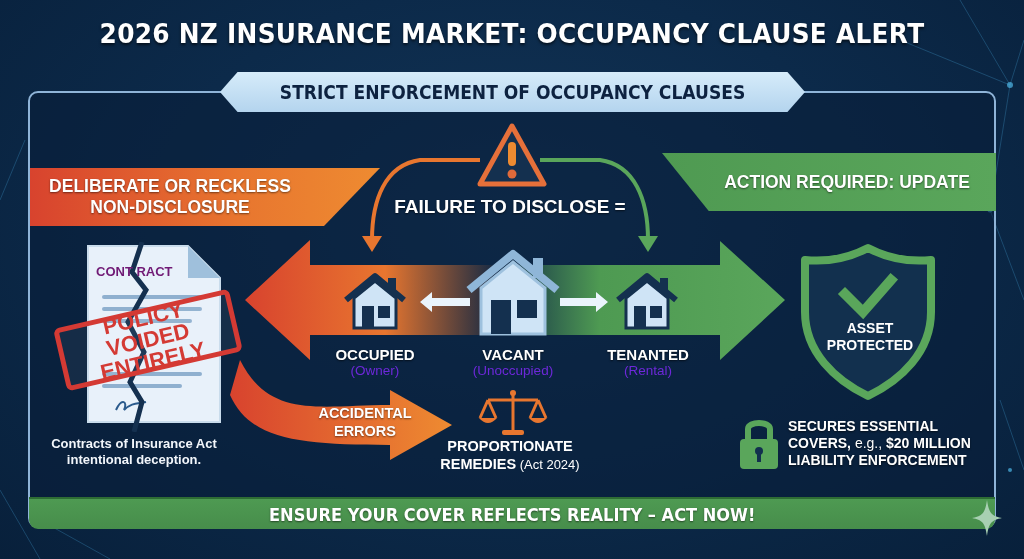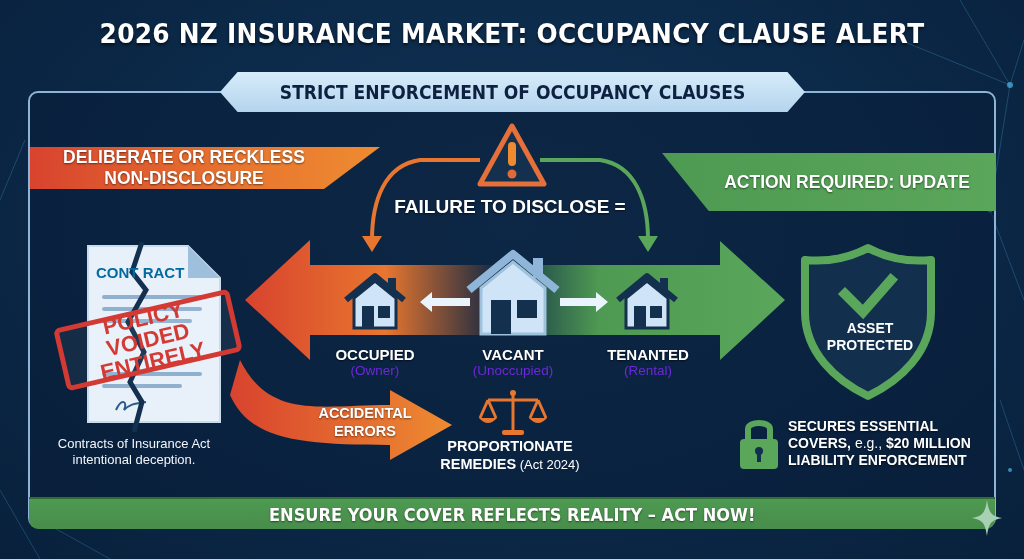--- a/index.html
+++ b/index.html
@@ -26,24 +26,24 @@
   .banner {
     position: absolute; left: 220px; top: 72px; width: 585px; height: 40px;
     background: linear-gradient(180deg, #d6ecfa 0%, #b4d4ee 100%);
     clip-path: polygon(3% 0, 97% 0, 100% 50%, 97% 100%, 3% 100%, 0 50%);
     display: flex; align-items: center; justify-content: center;
     color: #0d2240; font-weight: 700; font-size: 19px;
     font-family: "DejaVu Sans", sans-serif;
   }
   .banner span { transform: scaleX(0.9); display: inline-block; }
   .ribbon-left {
-    position: absolute; left: 30px; top: 147px; width: 350px; height: 42px;
+    position: absolute; left: 30px; top: 168px; width: 350px; height: 58px;
     background: linear-gradient(90deg, #d8432e 0%, #e8762f 60%, #ee8b31 100%);
     clip-path: polygon(0 0, 100% 0, 84% 100%, 0 100%);
-    display: flex; flex-direction: column; justify-content: center; padding-left: 14px;
+    display: flex; flex-direction: column; justify-content: center; 
   }
   .ribbon-left .txt, .ribbon-right .txt {
     font-weight: 700; font-size: 17.5px; line-height: 21px; text-align: center;
     text-shadow: 0 1px 2px rgba(0,0,0,0.5);
   }
   .ribbon-left .txt { width: 280px; }
   .ribbon-right {
     position: absolute; left: 662px; top: 153px; width: 334px; height: 58px;
     background: linear-gradient(90deg, #4f9a52 0%, #5aa65b 100%);
     clip-path: polygon(0 0, 100% 0, 100% 100%, 14% 100%);
@@ -56,21 +56,21 @@
     text-shadow: 0 1px 2px rgba(0,0,0,0.6);
   }
   .abs { position: absolute; }
   .house-label {
     position: absolute; text-align: center; width: 140px;
   }
   .house-label .main { font-weight: 700; font-size: 15px; text-shadow: 0 1px 2px rgba(0,0,0,0.6); }
   .house-label .sub { font-size: 13.5px; color: #6d28d9; }
   .contract-note {
     position: absolute; left: 34px; top: 436px; width: 200px; text-align: center;
-    font-size: 13px; line-height: 16px; color: #f2f6fb;
+    font-size: 13px; line-height: 16px; color: #f2f6fb; font-weight: bold;
   }
   .accidental {
     position: absolute; left: 310px; top: 404px; width: 110px; text-align: center;
     font-weight: 700; font-size: 14.5px; line-height: 18px;
     text-shadow: 0 1px 2px rgba(0,0,0,0.5);
   }
   .remedies {
     position: absolute; left: 415px; top: 437px; width: 190px; text-align: center;
     font-size: 14.5px; line-height: 18px;
   }
@@ -97,21 +97,21 @@
   .footer-bar span { transform: scaleX(0.9); display: inline-block; }
   .stamp {
     position: absolute; left: 58px; top: 308px; width: 180px; height: 64px;
     border: 5px solid #d43a34; border-radius: 6px;
     transform: rotate(-13deg);
     color: #d43a34; font-weight: 700; font-size: 22px; line-height: 22px;
     text-align: center; display: flex; flex-direction: column; justify-content: center;
     background: rgba(255,255,255,0.05);
   }
   .contract-word {
-    position: absolute; left: 96px; top: 264px; font-weight: 700; font-size: 15px; color: #0369a1;
+    position: absolute; left: 96px; top: 264px; font-weight: 700; font-size: 13px; color: #701a75;
   }
 </style>
 </head>
 <body>
 
 <svg class="net" width="1024" height="559" viewBox="0 0 1024 559">
   <g stroke="#3d8fbf" stroke-opacity="0.35" stroke-width="1" fill="none">
     <line x1="960" y1="0" x2="1010" y2="85"></line>
     <line x1="1010" y1="85" x2="990" y2="210"></line>
     <line x1="1010" y1="85" x2="1024" y2="40"></line>

